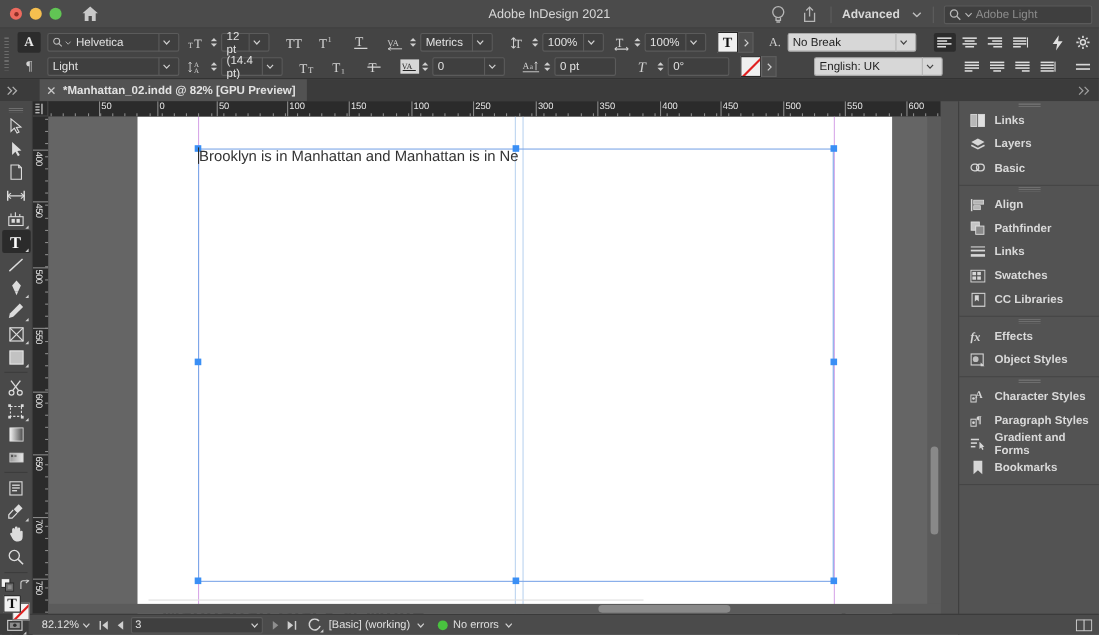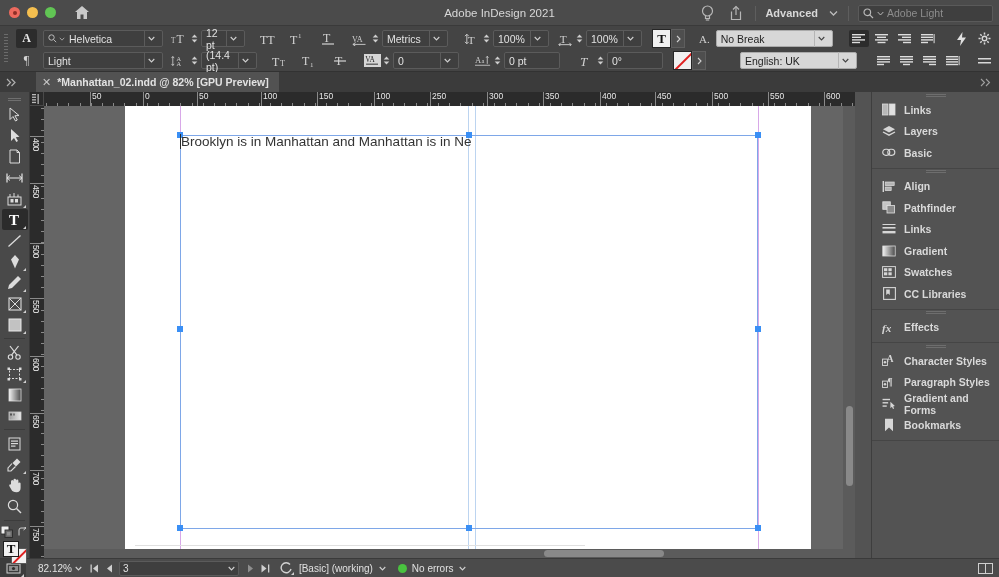--- a/index.html
+++ b/index.html
@@ -1146,34 +1146,20 @@
                   <rect x="0.5" y="4" width="13" height="1.6"></rect>
                   <rect x="0.5" y="8" width="13" height="2.4"></rect>
                 </g>
               </svg>
             </span>
             <span>Links</span>
           </div>
           <div class="dock-item">
             <span class="dock-ico">
               <svg width="14" height="12" viewBox="0 0 14 12">
-                <defs>
-                  <linearGradient id="dg" x1="0" y1="0" x2="1" y2="0">
-                    <stop offset="0" stop-color="#f2f2f2"></stop>
-                    <stop offset="1" stop-color="#4a4a4a"></stop>
-                  </linearGradient>
-                </defs>
-                <rect x="0.8" y="1" width="12.4" height="10" fill="url(#dg)" stroke="#dcdcdc" stroke-width="0.8"></rect>
-              </svg>
-            </span>
-            <span>Gradient</span>
-          </div>
-          <div class="dock-item">
-            <span class="dock-ico">
-              <svg width="14" height="12" viewBox="0 0 14 12">
                 <rect x="0.6" y="0.6" width="12.8" height="10.8" fill="none" stroke="#d6d6d6" stroke-width="1"></rect>
                 <g fill="#d6d6d6">
                   <rect x="2" y="2.2" width="3.3" height="3"></rect>
                   <rect x="6.4" y="2.2" width="3.3" height="3"></rect>
                   <rect x="2" y="6.3" width="3.3" height="3"></rect>
                   <rect x="6.4" y="6.3" width="3.3" height="3"></rect>
                 </g>
               </svg>
             </span>
             <span>Swatches</span>
@@ -1192,20 +1178,30 @@
           <div class="dock-grip">
             <i></i>
           </div>
           <div class="dock-item">
             <span class="dock-ico">
               <svg width="15" height="13" viewBox="0 0 15 13">
                 <text x="0" y="11" font-size="12" fill="#d6d6d6" font-family="Liberation Serif, serif" font-style="italic">fx</text>
               </svg>
             </span>
             <span>Effects</span>
+          </div>
+          <div class="dock-item">
+            <span class="dock-ico">
+              <svg width="14" height="13" viewBox="0 0 14 13">
+                <rect x="0.8" y="0.8" width="11" height="10" fill="none" stroke="#d6d6d6" stroke-width="1"></rect>
+                <circle cx="5" cy="5.5" r="2.6" fill="#c0c0c0"></circle>
+                <path d="M9.5 8.5 L13 12 L9.5 12 Z" fill="#d6d6d6"></path>
+              </svg>
+            </span>
+            <span>Object Styles</span>
           </div>
         </div>
         <div class="dock-group">
           <div class="dock-grip">
             <i></i>
           </div>
           <div class="dock-item">
             <span class="dock-ico">
               <svg width="15" height="13" viewBox="0 0 15 13">
                 <text x="5" y="8" font-size="10" fill="#d6d6d6" font-family="Liberation Serif, serif">A</text>

